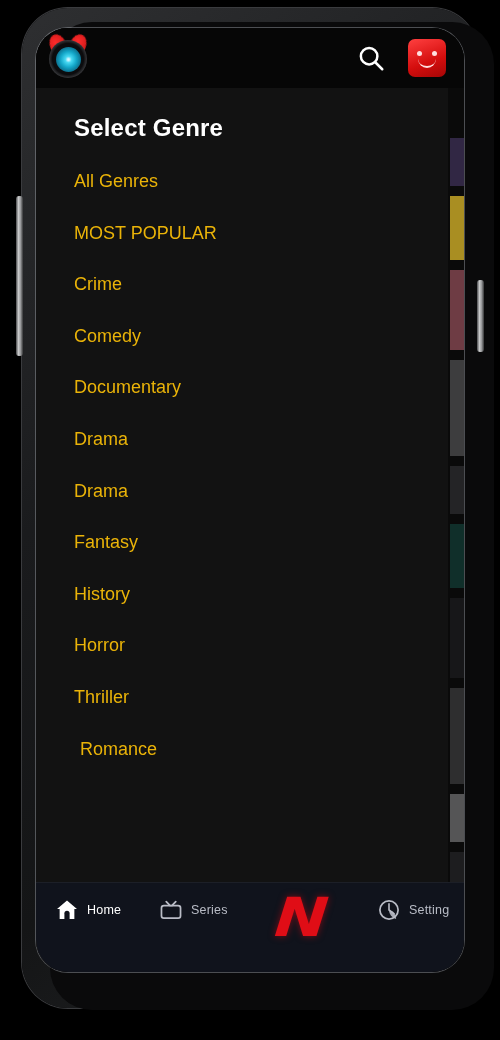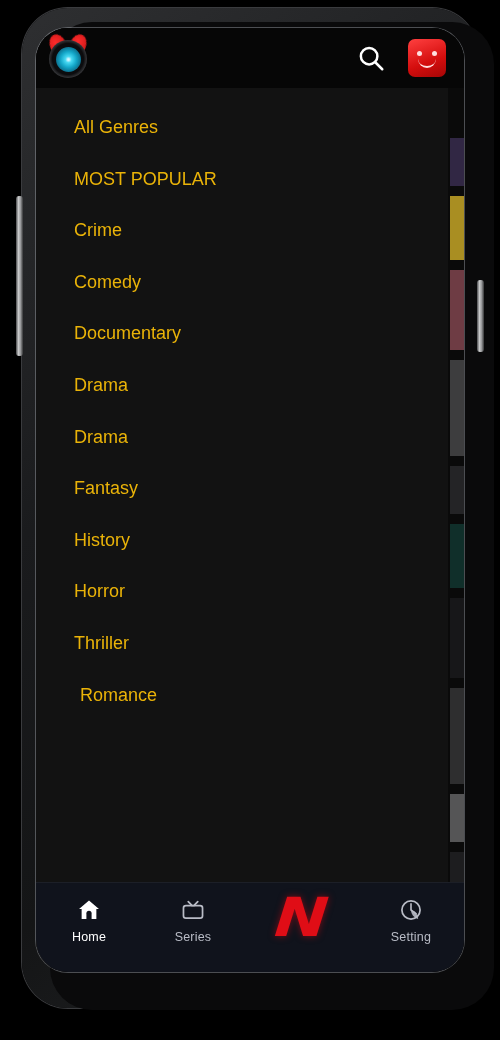--- a/index.html
+++ b/index.html
@@ -101,21 +101,21 @@
 
   
   #bottom-nav{
     position:absolute; left:0; bottom:0; width:100%; height:90px;
     background:#10131c; z-index:6;
     display:flex; align-items:flex-start; justify-content:space-between;
     padding:14px 18px 0 18px;
     border-top:1px solid rgba(255,255,255,.05);
   }
   .nav-item{
-    width:70px; display:flex; flex-direction:column; align-items:center; gap:7px;
+    width:70px; display:flex; flex-direction:row; align-items:center; gap:7px;
   }
   .nav-label{ font-size:12.5px; color:#b9bcc6; letter-spacing:.2px; }
   .nav-item.active .nav-label{ color:#ffffff; }
   .nav-icon{ height:26px; display:flex; align-items:center; justify-content:center; }
   #nav-brand{ width:80px; display:flex; align-items:flex-start; justify-content:center; }
   #brand-n{
     font-size:54px; line-height:.78; font-weight:700; font-style:italic;
     color:#e00d16; font-family:"DejaVu Sans", sans-serif;
     transform:scaleX(1.18) skewX(-4deg);
     text-shadow:0 0 7px rgba(210,10,18,.55);
@@ -180,20 +180,21 @@
       </div>
       <div id="profile-avatar">
         <div class="av-eye l"></div>
         <div class="av-eye r"></div>
         <div id="av-mouth"></div>
       </div>
     </div>
   </div>
 
   <div id="genre-panel">
+    <div id="genre-title">Select Genre</div>
     <div id="genre-list">
         <div class="genre-item">All Genres</div>
         <div class="genre-item">MOST POPULAR</div>
         <div class="genre-item">Crime</div>
         <div class="genre-item">Comedy</div>
         <div class="genre-item">Documentary</div>
         <div class="genre-item">Drama</div>
         <div class="genre-item">Drama</div>
         <div class="genre-item">Fantasy</div>
         <div class="genre-item">History</div>

